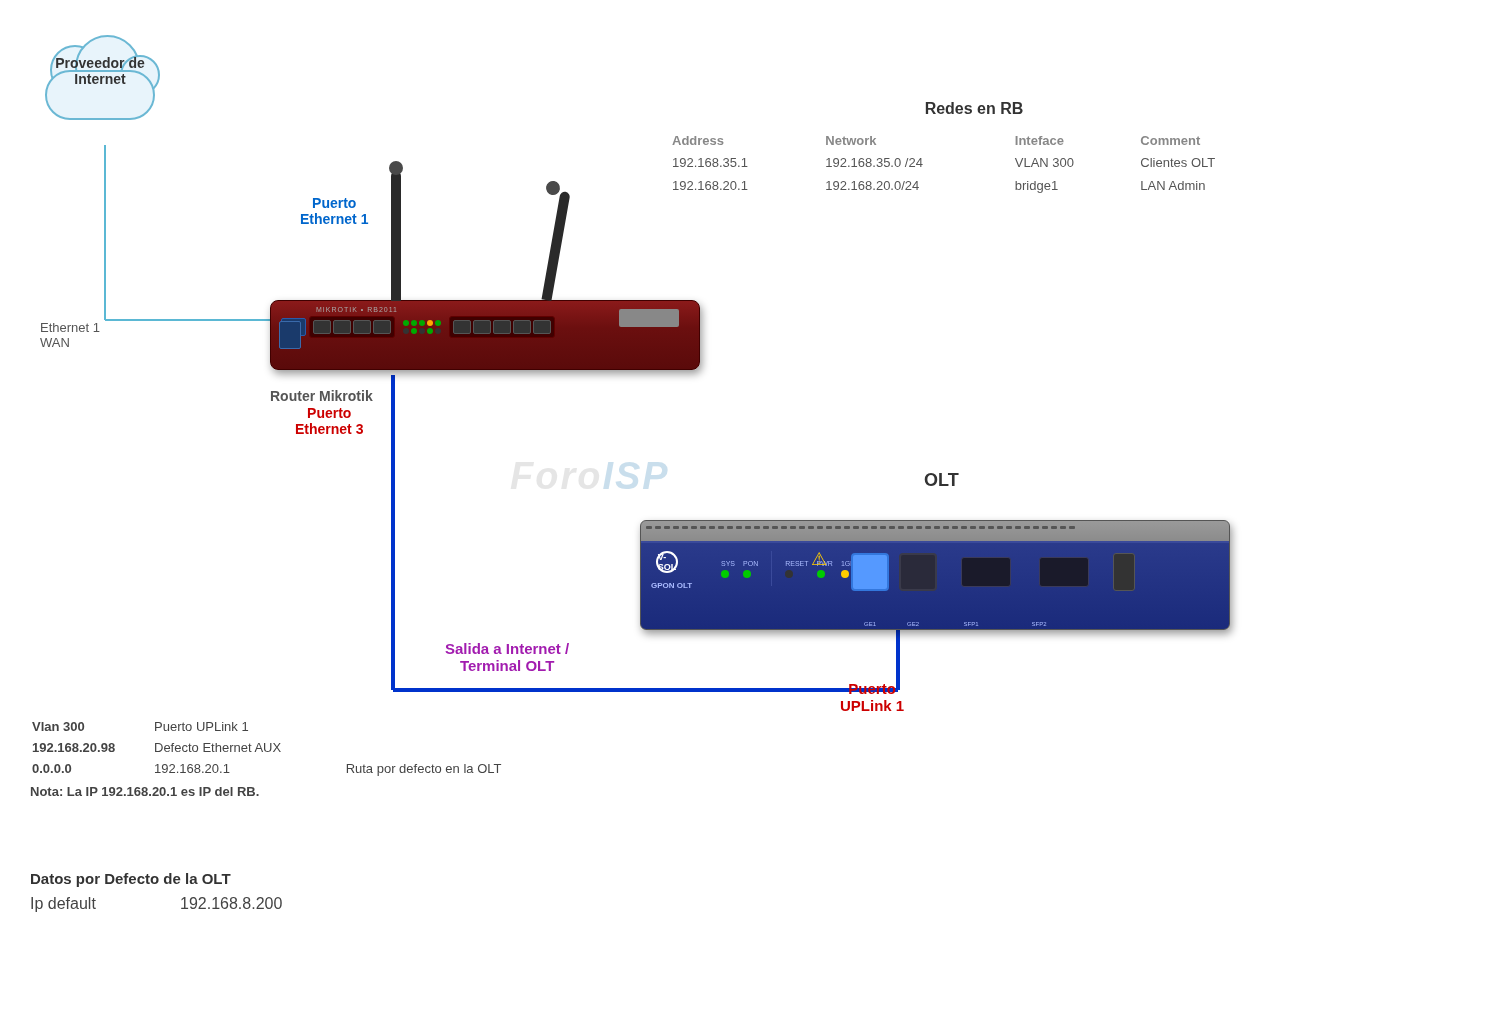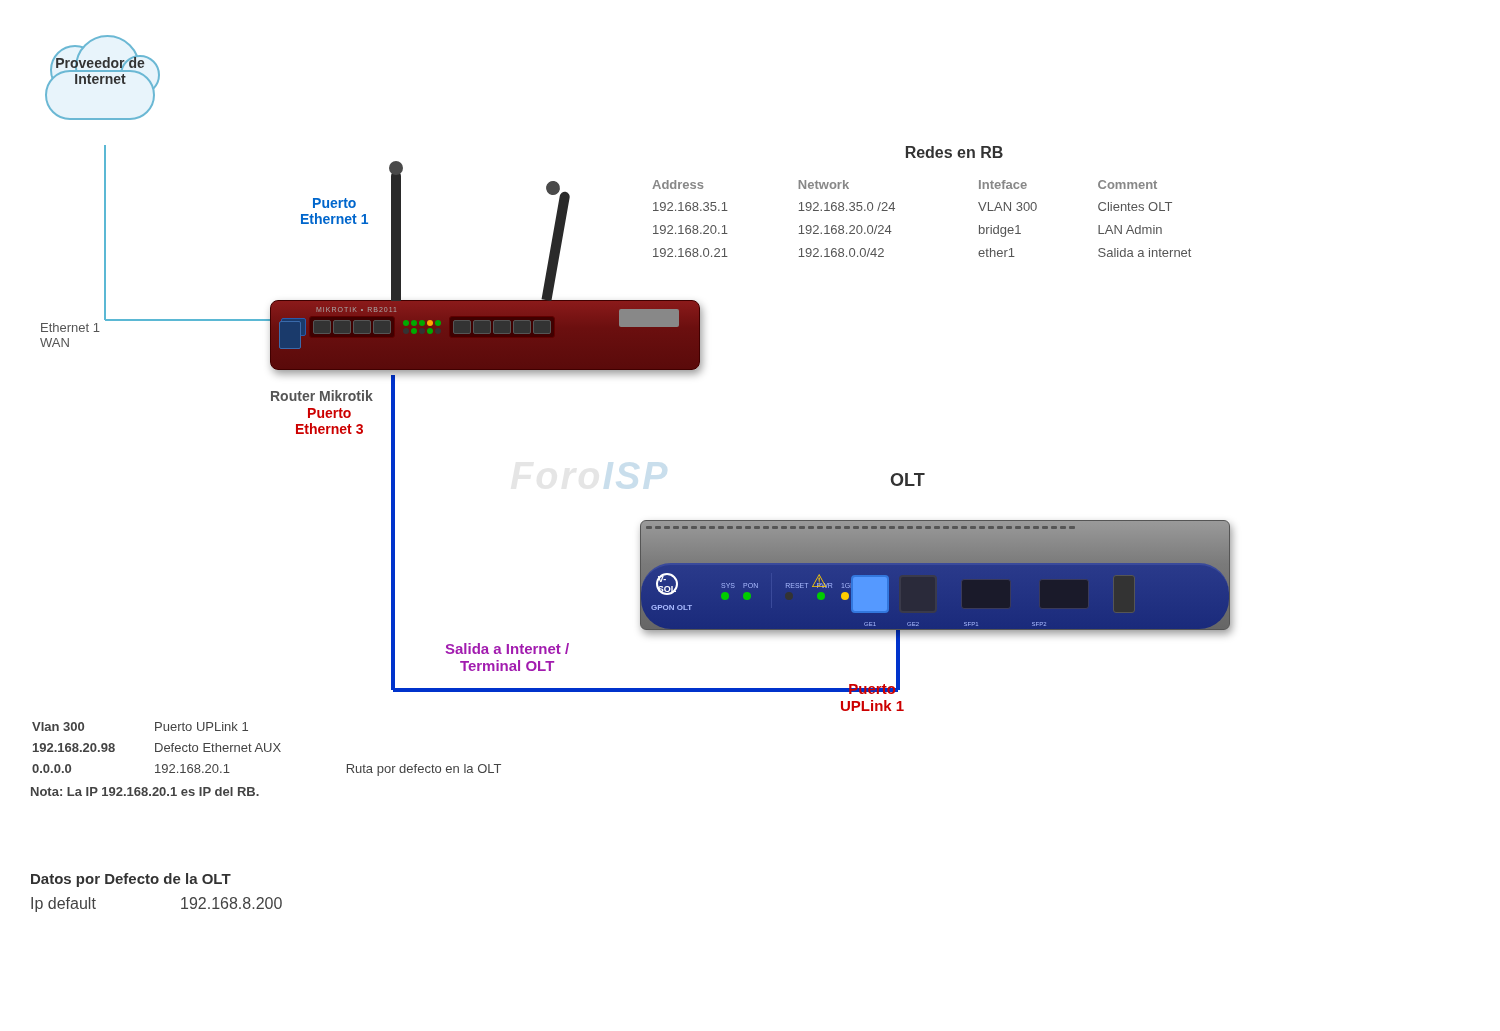--- a/index.html
+++ b/index.html
@@ -242,21 +242,21 @@
       top: 680px;
       font-size: 15px;
       color: #cc0000;
       font-weight: bold;
       text-align: center;
     }
 
     
     .olt-title {
       position: absolute;
-      left: 890px;
+      left: 924px;
       top: 470px;
       font-size: 18px;
       color: #333;
       font-weight: bold;
     }
 
     
     .olt-device {
       position: absolute;
       left: 640px;
@@ -290,24 +290,23 @@
       height: 3px;
       background: #555;
       border-radius: 1px;
     }
     
     .olt-front {
       position: absolute;
       bottom: 0;
       left: 0;
       right: 0;
-      height: 66px;
+      height: 88px;
       background: linear-gradient(180deg, #2a3a8b 0%, #1a2a7b 100%);
       border-top: 2px solid #3a4a9b;
-      border-radius: 30px;
     }
     .vsol-logo {
       position: absolute;
       top: 8px;
       left: 15px;
       color: white;
       font-size: 10px;
       font-weight: bold;
     }
     .vsol-circle {
@@ -390,24 +389,23 @@
       width: 50px;
       height: 30px;
       background: #1a1a2a;
       border-radius: 3px;
       border: 1px solid #3a3a5a;
     }
 
     
     .network-table {
       position: absolute;
-      left: 644px;
+      left: 664px;
       top: 100px;
       width: 620px;
-      margin-top: 44px;
     }
     .network-title {
       font-size: 16px;
       font-weight: bold;
       color: #333;
       margin-bottom: 12px;
       text-align: center;
     }
     .net-table {
       width: 100%;
@@ -745,26 +743,20 @@
         <td>192.168.35.0 /24</td>
         <td>VLAN 300</td>
         <td>Clientes OLT</td>
       </tr>
       <tr>
         <td>192.168.20.1</td>
         <td>192.168.20.0/24</td>
         <td>bridge1</td>
         <td>LAN Admin</td>
       </tr>
-      <tr>
-        <td>192.168.0.21</td>
-        <td>192.168.0.0/42</td>
-        <td>ether1</td>
-        <td>Salida a internet</td>
-      </tr>
     </tbody>
   </table>
 </div>
 
 <div class="bottom-info">
   <table class="info-table">
     <tbody>
         <tr>
       <td>Vlan 300</td>
       <td>Puerto UPLink 1</td>

